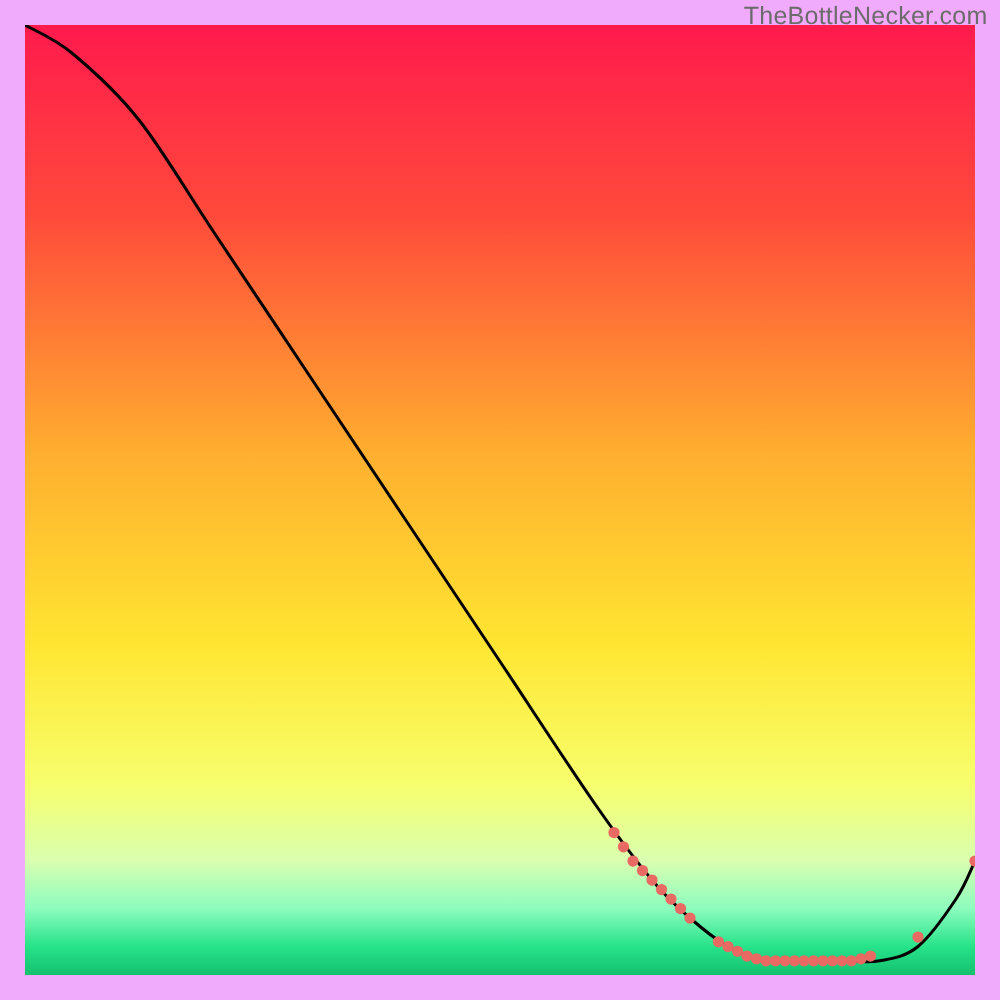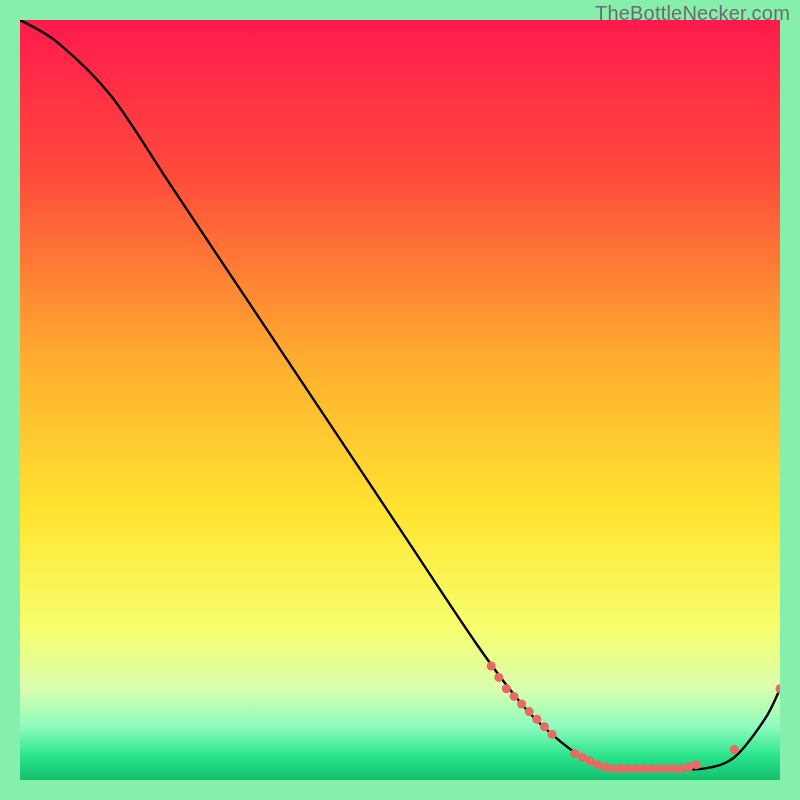--- a/index.html
+++ b/index.html
@@ -7,21 +7,21 @@
     padding: 0;
     width: 800px;
     height: 800px;
     background: #000;
     overflow: hidden;
   }
   .frame {
     position: relative;
     width: 800px;
     height: 800px;
-    background: #86efac;
+    background: #f0abfc;
   }
   .plot {
     position: absolute;
     left: 20px;
     top: 20px;
     width: 760px;
     height: 760px;
   }
   .watermark {
     position: absolute;

